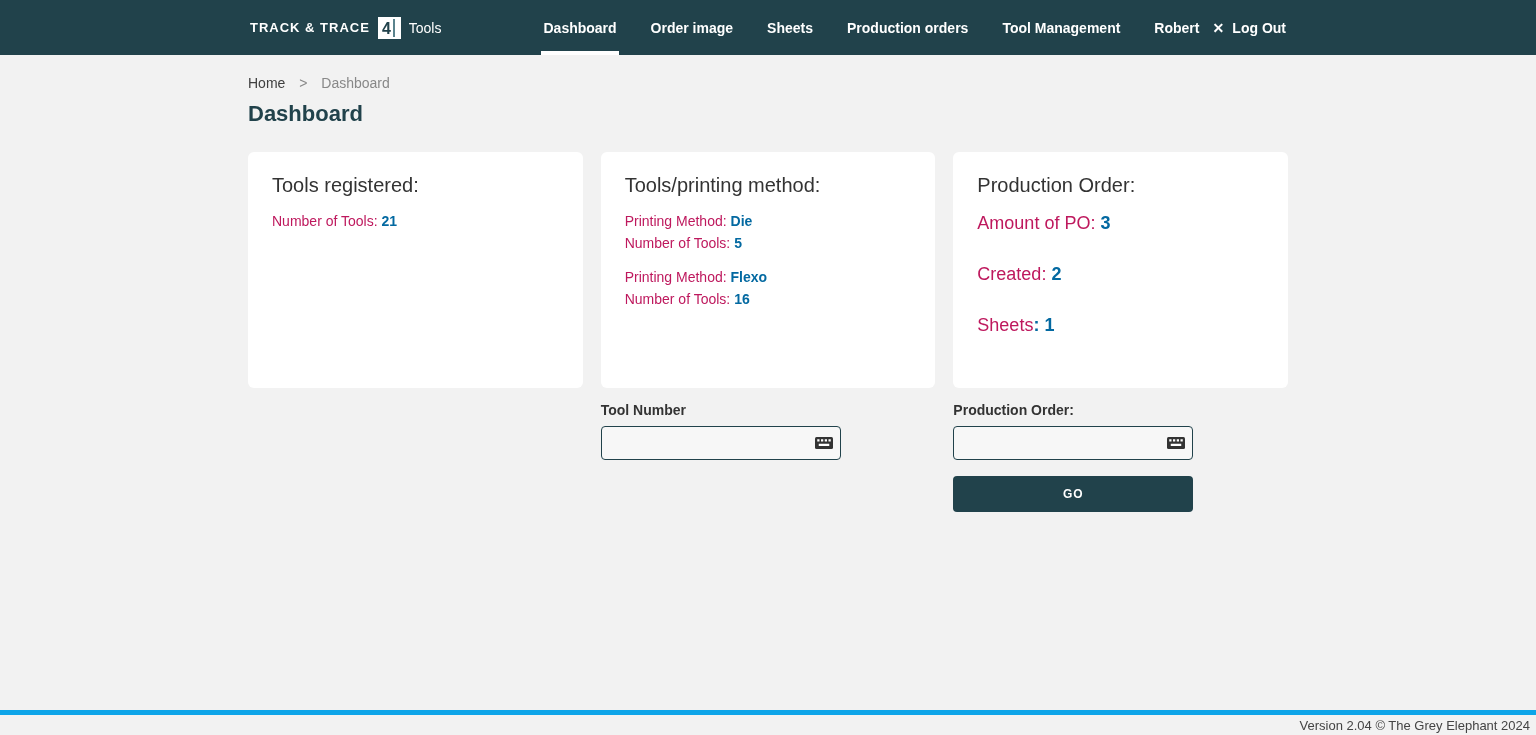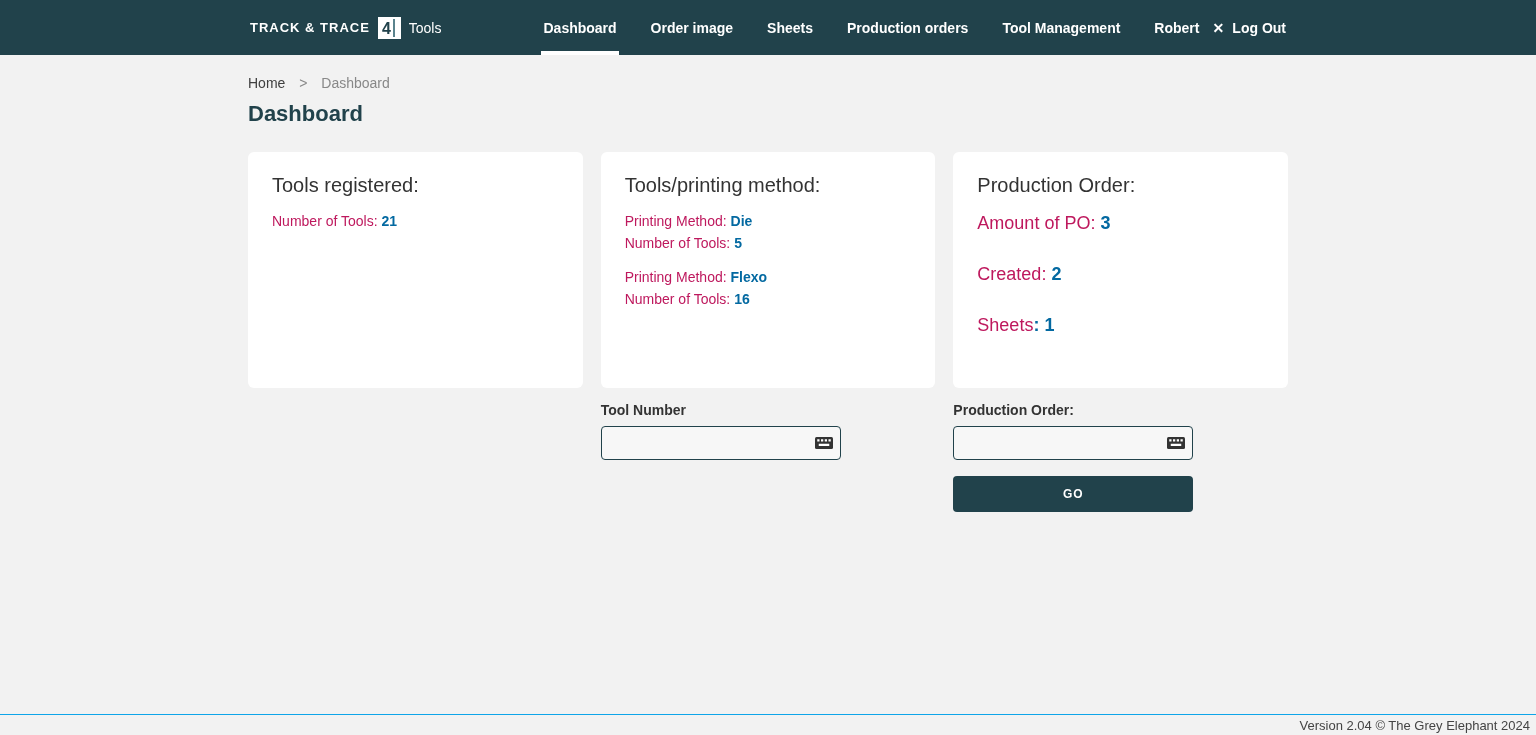--- a/index.html
+++ b/index.html
@@ -178,21 +178,21 @@
       font-size: 12px;
       font-weight: bold;
       letter-spacing: 1px;
       cursor: pointer;
     }
     .footer {
       position: absolute;
       bottom: 0;
       left: 0;
       right: 0;
-      border-top: 1px solid #0ea5e9;
+      border-top: 5px solid #0ea5e9;
       padding: 3px 6px 2px 0;
       text-align: right;
       font-size: 13px;
       color: #444;
       background:#f2f2f2;
     }
   </style>
 </head>
 <body>
 

